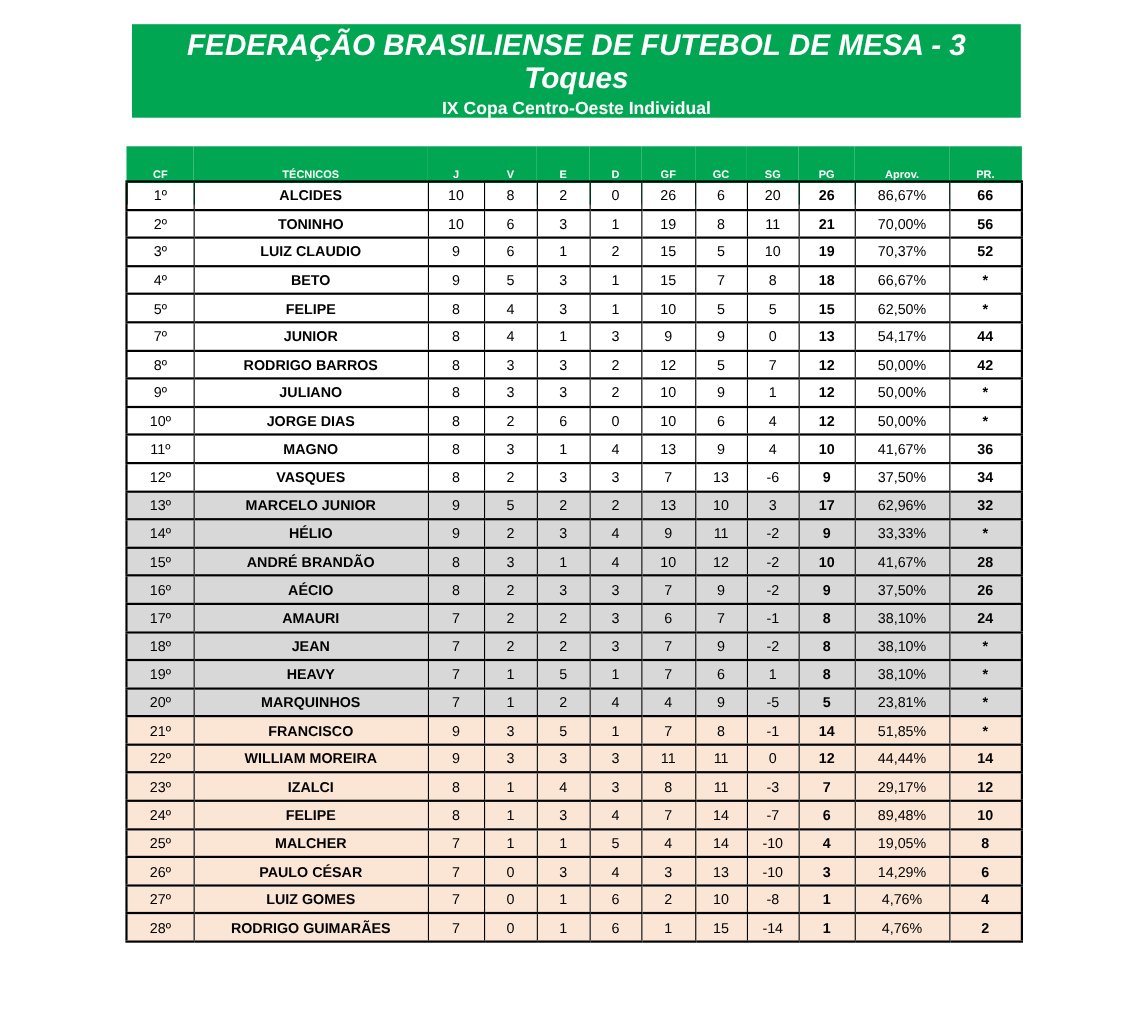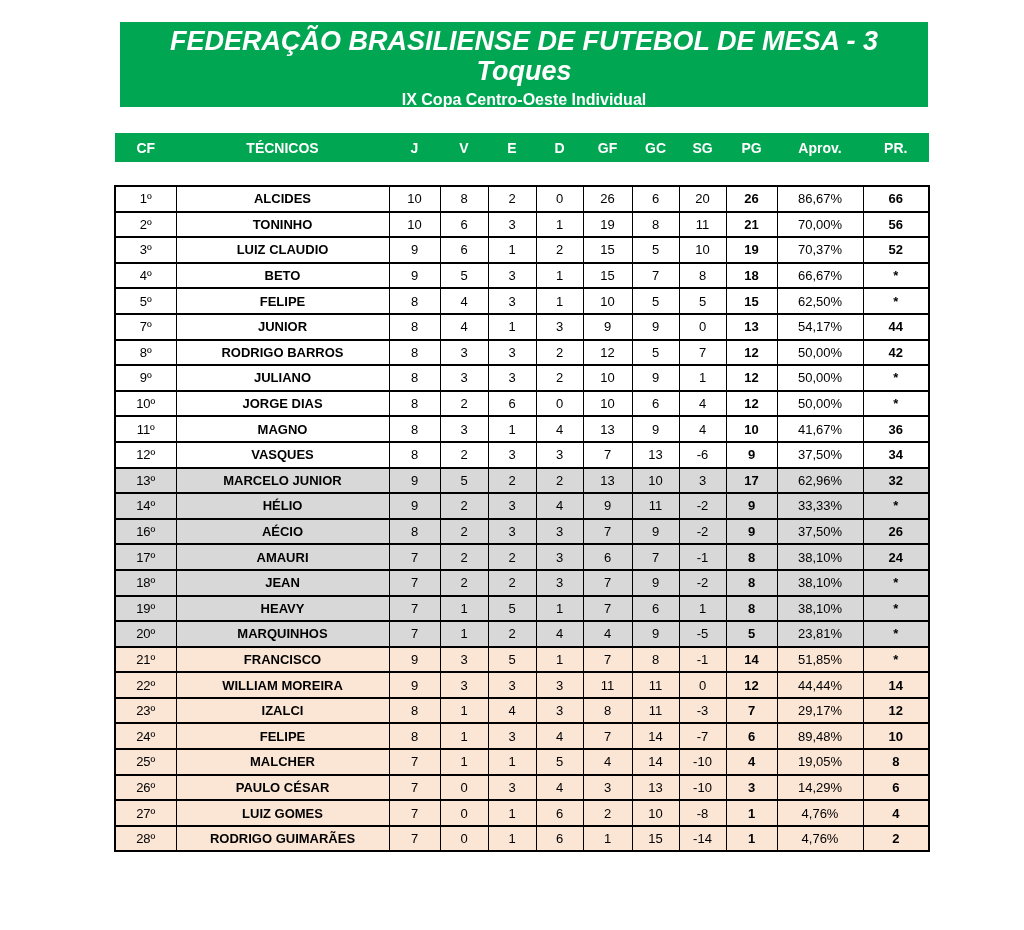--- a/index.html
+++ b/index.html
@@ -68,34 +68,34 @@
   col.c-pr  { width: 66px; }
 
   
   table.header-bar {
     top: 132px;
     border: 2px solid transparent;
   }
   table.header-bar th {
     background: var(--green);
     color: #ffffff;
-    font-size: 14px;
+    font-size: 10px;
     font-weight: bold;
     height: 27px;
     text-align: center;
     vertical-align: middle;
     border: 1px solid transparent;
     border-top-width: 0;
     border-bottom-width: 0;
-    padding: 0;
+    padding: 12px;
   }
 
   
   table.standings {
-    top: 185px;
+    top: 164px;
     border: 2px solid #000;
   }
   table.standings td {
     height: 23.6px;
     text-align: center;
     vertical-align: middle;
     border: 1px solid #000;
     border-top-width: 2px;
     border-bottom-width: 2px;
     font-size: 13px;
@@ -347,20 +347,34 @@
           <td class="num">3</td>
           <td class="num">4</td>
           <td class="num">9</td>
           <td class="num">11</td>
           <td class="num">-2</td>
           <td class="pg">9</td>
           <td class="aprov">33,33%</td>
           <td class="pr">*</td>
         </tr>
         <tr class="band-gray">
+          <td class="cf">15º</td>
+          <td class="tec">ANDRÉ BRANDÃO</td>
+          <td class="num">8</td>
+          <td class="num">3</td>
+          <td class="num">1</td>
+          <td class="num">4</td>
+          <td class="num">10</td>
+          <td class="num">12</td>
+          <td class="num">-2</td>
+          <td class="pg">10</td>
+          <td class="aprov">41,67%</td>
+          <td class="pr">28</td>
+        </tr>
+        <tr class="band-gray">
           <td class="cf">16º</td>
           <td class="tec">AÉCIO</td>
           <td class="num">8</td>
           <td class="num">2</td>
           <td class="num">3</td>
           <td class="num">3</td>
           <td class="num">7</td>
           <td class="num">9</td>
           <td class="num">-2</td>
           <td class="pg">9</td>

